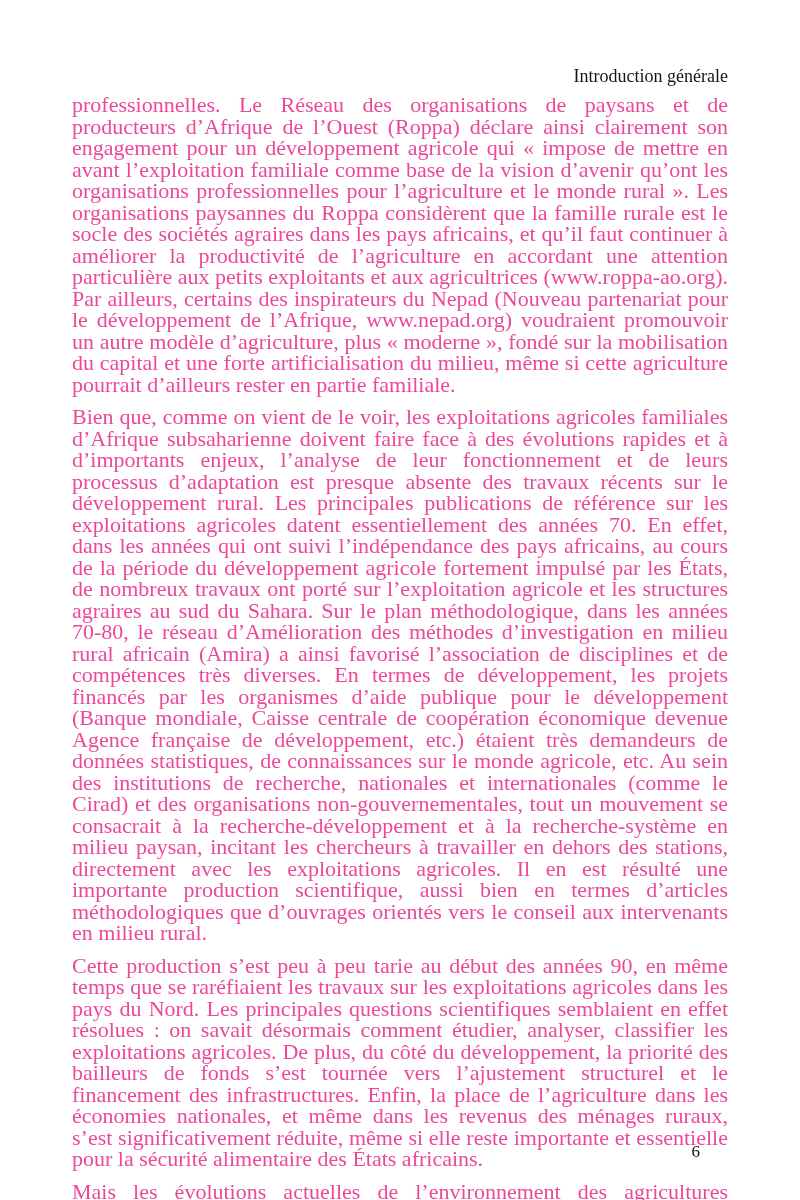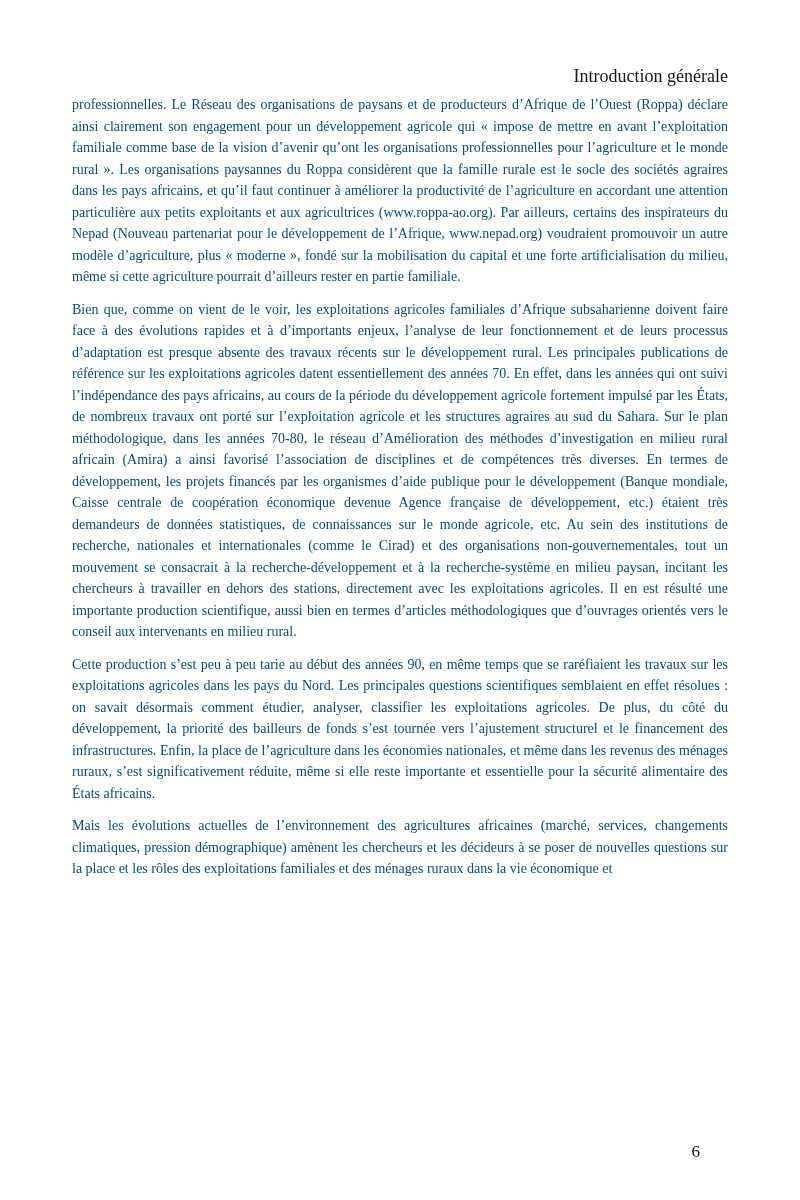--- a/index.html
+++ b/index.html
@@ -28,25 +28,25 @@
     margin-top: 29px;
   }
   .text-block {
     position: absolute;
     top: 94px;
     left: 72px;
     width: 656px;
   }
   .text-block p {
     margin: 0 0 11px 0;
-    font-size: 14px;
+    font-size: 22px;
     line-height: 21.5px;
     text-align: justify;
     text-justify: inter-word;
-    color: #0c4a6e;
+    color: #ec4899;
   }
   .page-number {
     position: absolute;
     top: 1142px;
     right: 100px;
     font-size: 17px;
     line-height: 20px;
     color: #111111;
   }
 </style>

